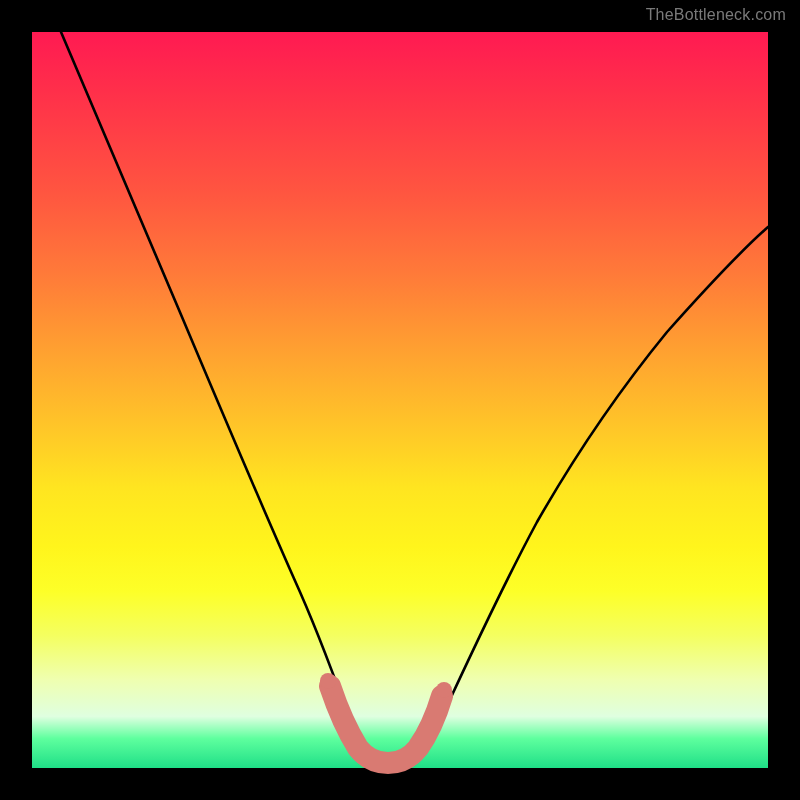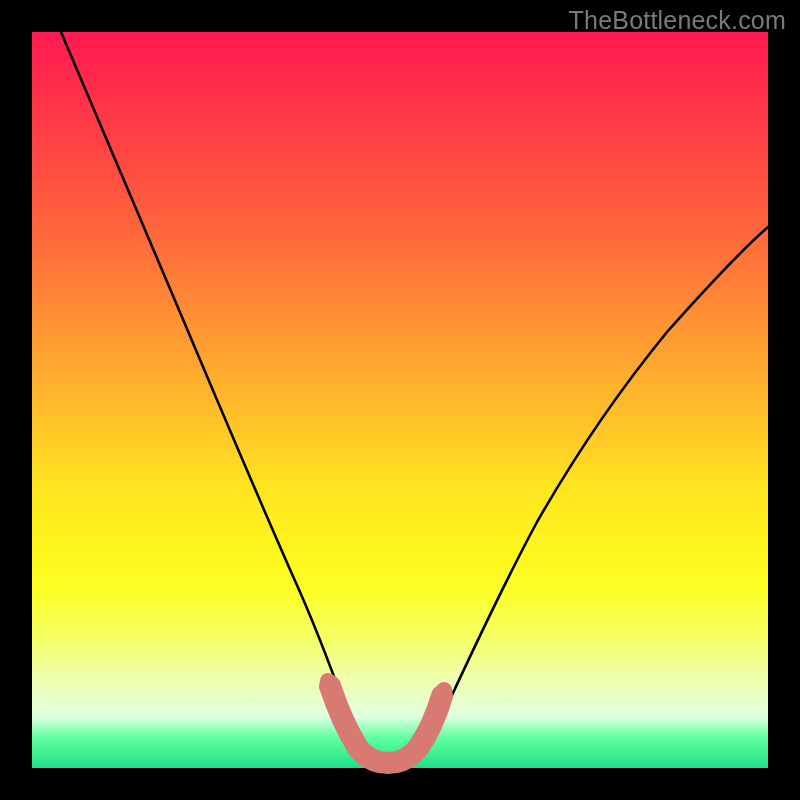--- a/index.html
+++ b/index.html
@@ -42,21 +42,21 @@
       #dfffe0 93%,
       #5eff9e 96%,
       #1fdf87 100%
     );
   }
   .watermark {
     position: absolute;
     top: 6px;
     right: 14px;
     color: #7a7a7a;
-    font-size: 25px;
+    font-size: 16px;
     letter-spacing: 0.2px;
     user-select: none;
   }
   svg.curve {
     position: absolute;
     left: 0;
     top: 0;
     width: 736px;
     height: 736px;
     overflow: visible;

